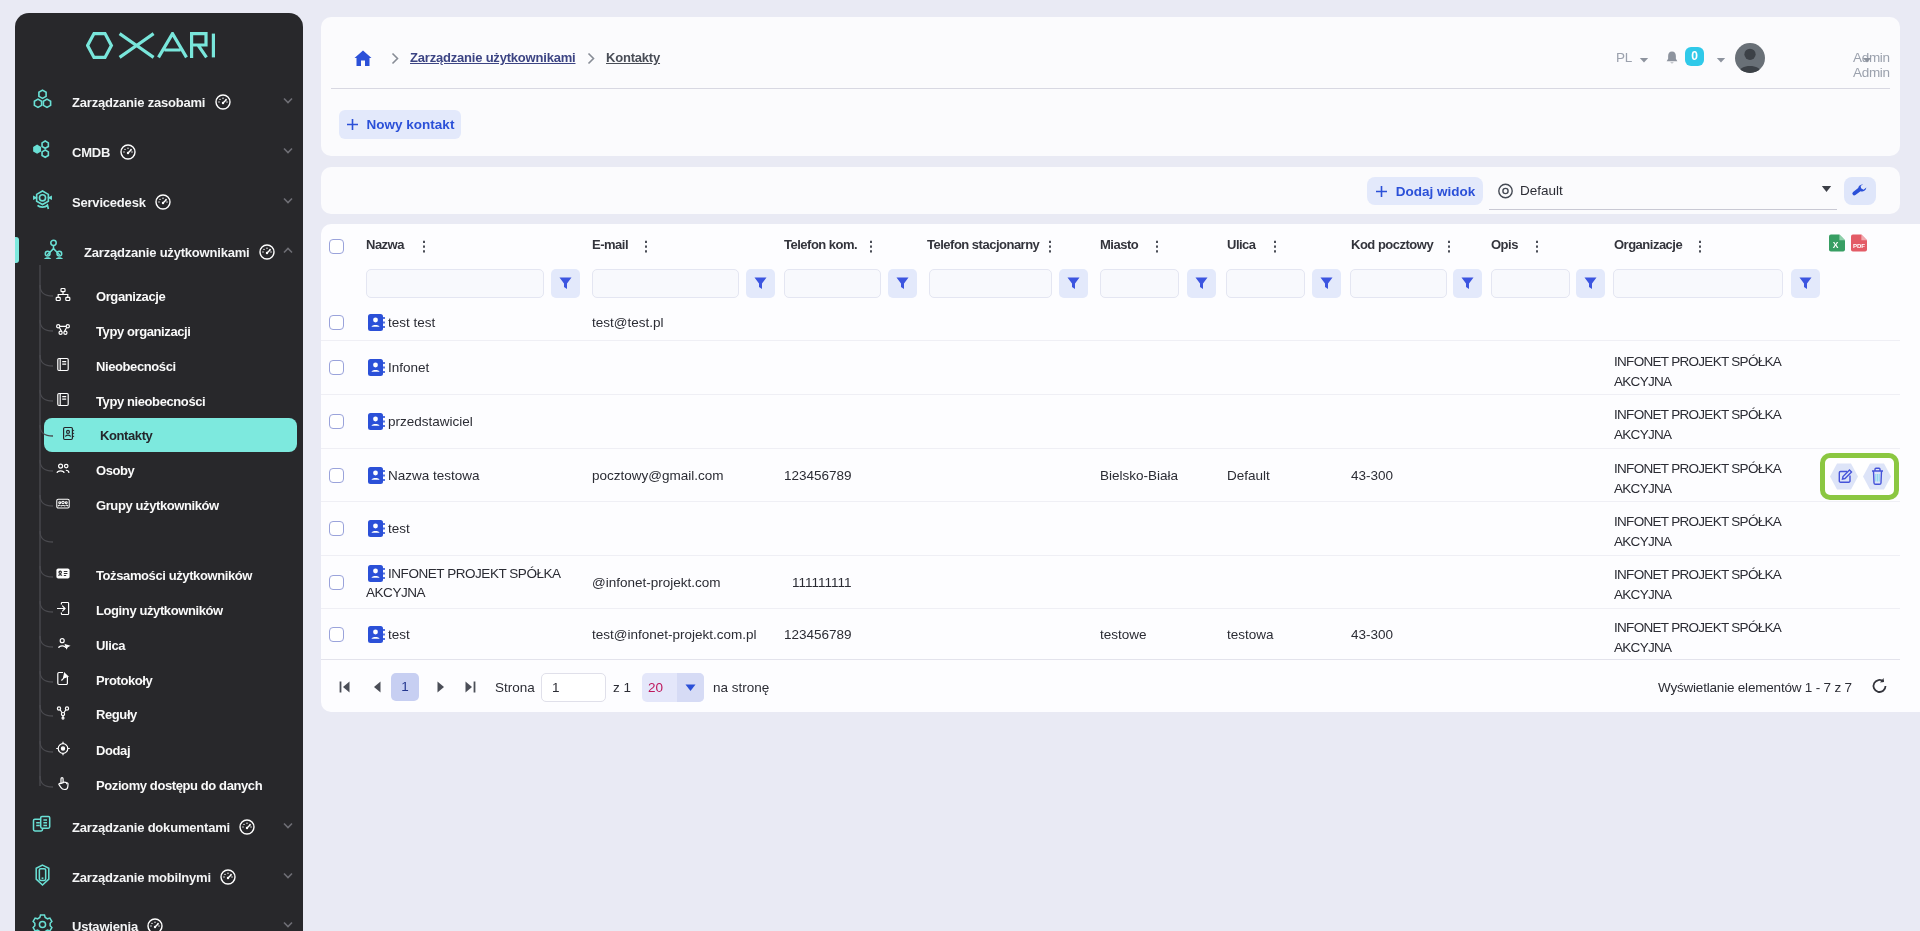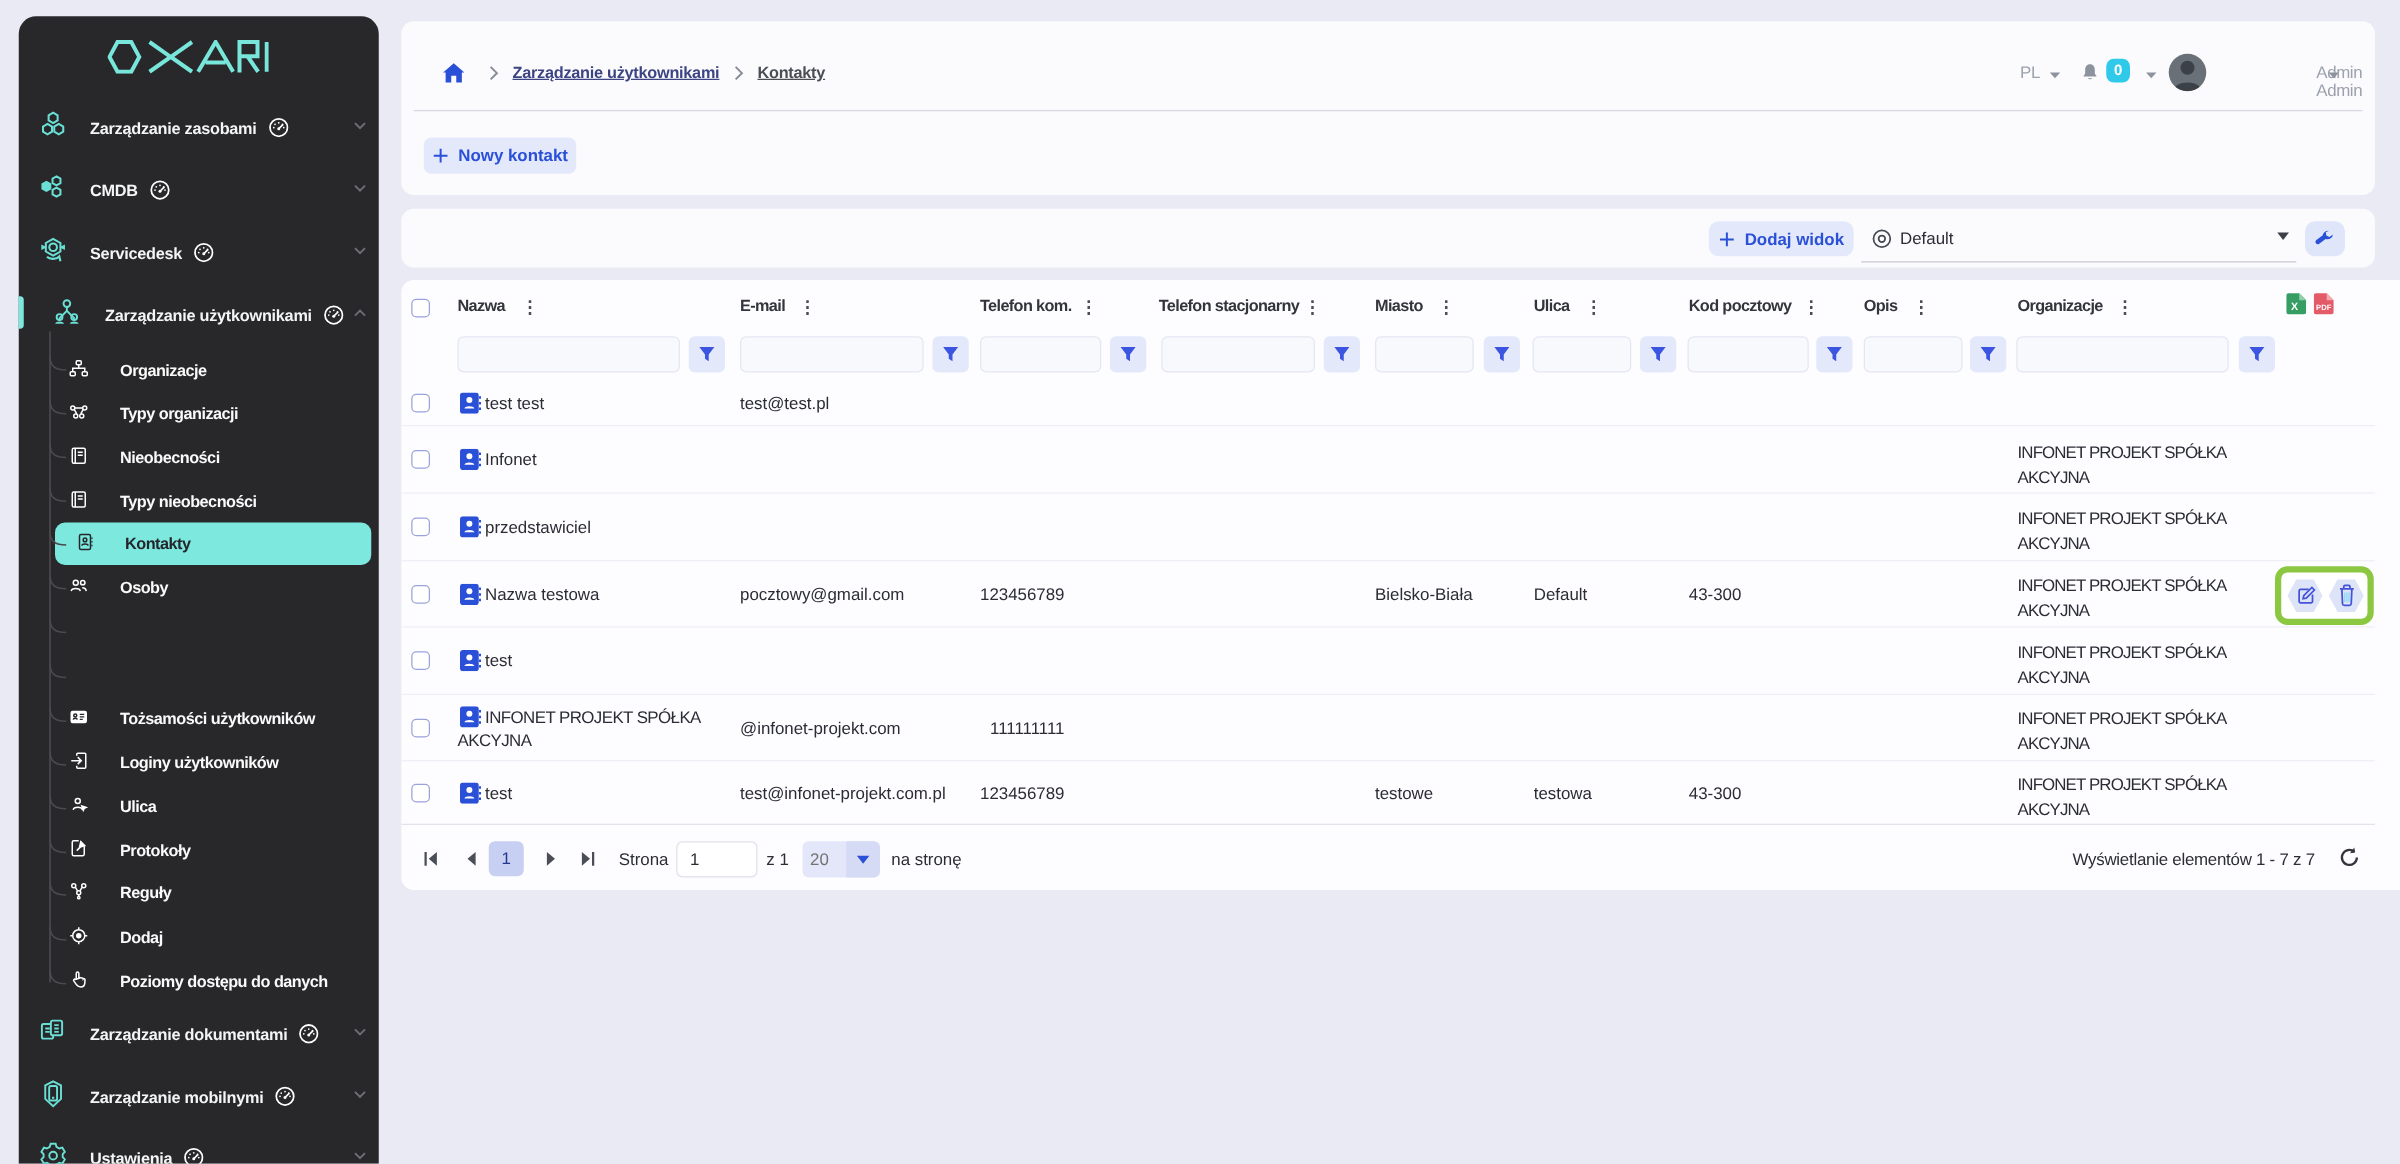--- a/index.html
+++ b/index.html
@@ -219,20 +219,30 @@
       <span class="txt" style="left:85px">Kontakty</span>
     </div>
   <div class="si" style="top:440px">
       <span class="ic"><svg width="16" height="16" viewBox="0 0 20 20" fill="none" stroke="#fff" stroke-width="1.5">
           <circle cx="7" cy="7" r="2.5"></circle>
           <path d="M2.5 15.5 C3 12 11 12 11.5 15.5"></path>
           <circle cx="14" cy="7" r="2.2"></circle>
           <path d="M13.5 12.2 C16 12.2 17.3 13.5 17.5 15.5"></path>
         </svg></span>
       <span class="txt">Osoby</span>
+    </div>
+  <div class="si" style="top:475px">
+      <span class="ic"><svg width="16" height="16" viewBox="0 0 20 20" fill="none" stroke="#fff" stroke-width="1.3">
+          <rect x="2.2" y="4.8" width="15.6" height="10.8" rx="1.8"></rect>
+          <circle cx="10" cy="8.6" r="1.5"></circle>
+          <circle cx="5.9" cy="9" r="1.2"></circle>
+          <circle cx="14.1" cy="9" r="1.2"></circle>
+          <path d="M7.6 13.6 C7.9 11.8 12.1 11.8 12.4 13.6 M3.8 13.6 C4 12.1 6 11.9 6.9 12.5 M16.2 13.6 C16 12.1 14 11.9 13.1 12.5"></path>
+        </svg></span>
+      <span class="txt">Grupy użytkowników</span>
     </div>
   <div class="si" style="top:545px">
       <span class="ic"><svg width="16" height="16" viewBox="0 0 20 20" fill="none" stroke="#fff" stroke-width="1.5">
           <rect x="2.5" y="4.5" width="15" height="11" rx="1.5" fill="#fff"></rect>
           <circle cx="6.5" cy="8.5" r="1.5" stroke="#28282b"></circle>
           <path d="M4.5 12.8 C4.8 11 8.2 11 8.5 12.8" stroke="#28282b"></path>
           <path d="M11 7.5 L15.5 7.5 M11 10 L15.5 10 M11 12.5 L14 12.5" stroke="#28282b" stroke-width="1.2"></path>
         </svg></span>
       <span class="txt">Tożsamości użytkowników</span>
     </div>
@@ -621,21 +631,21 @@
   <svg class="abs" style="left:113px;top:456px" width="14" height="14" viewBox="0 0 14 14">
       <path d="M3.5 1.5 L10 7 L3.5 12.5 Z" fill="#4b4e57"></path>
     </svg>
   <svg class="abs" style="left:142px;top:456px" width="14" height="14" viewBox="0 0 14 14">
       <path d="M11.5 1.5 L11.5 12.5" stroke="#4b4e57" stroke-width="1.8"></path>
       <path d="M2.5 1.5 L9 7 L2.5 12.5 Z" fill="#4b4e57"></path>
     </svg>
   <span class="abs" style="left:174px;top:456px;font-size:13.5px;color:#2c2d35">Strona</span>
   <div class="abs" style="left:220px;top:449px;width:65px;height:29px;border:1px solid #e0e0ea;border-radius:5px;background:#fff;font-size:13.5px;color:#2c2d35;line-height:27px;padding-left:10px">1</div>
   <span class="abs" style="left:292px;top:456px;font-size:13.5px;color:#2c2d35">z 1</span>
-  <div class="abs" style="left:321px;top:449px;width:62px;height:29px;background:#e4e7fa;border-radius:5px;font-size:13.5px;color:#737373;line-height:29px;padding-left:6px">20</div>
+  <div class="abs" style="left:321px;top:449px;width:62px;height:29px;background:#e4e7fa;border-radius:5px;font-size:13.5px;color:#be185d;line-height:29px;padding-left:6px">20</div>
   <div class="abs" style="left:356px;top:449px;width:27px;height:29px;background:#d6dbf5;border-radius:0 5px 5px 0"><svg style="margin:11px 0 0 8px" width="11" height="8" viewBox="0 0 11 8">
         <path d="M0.5 0.5 L5.5 7 L10.5 0.5 Z" fill="#2b50d8"></path>
       </svg></div>
   <span class="abs" style="left:392px;top:456px;font-size:13.5px;color:#2c2d35">na stronę</span>
   <span class="abs" style="left:1337px;top:456px;font-size:13.5px;color:#2c2d35;letter-spacing:-0.2px">Wyświetlanie elementów 1 - 7 z 7</span>
   <svg class="abs" style="left:1550px;top:453px" width="17" height="18" viewBox="0 0 17 18">
       <path d="M14.5 9 A6 6 0 1 1 12.5 4.5" fill="none" stroke="#33343c" stroke-width="1.8"></path>
       <path d="M12.5 1 L13 5 L9 5.5 Z" fill="#33343c"></path>
     </svg>
 </div>

